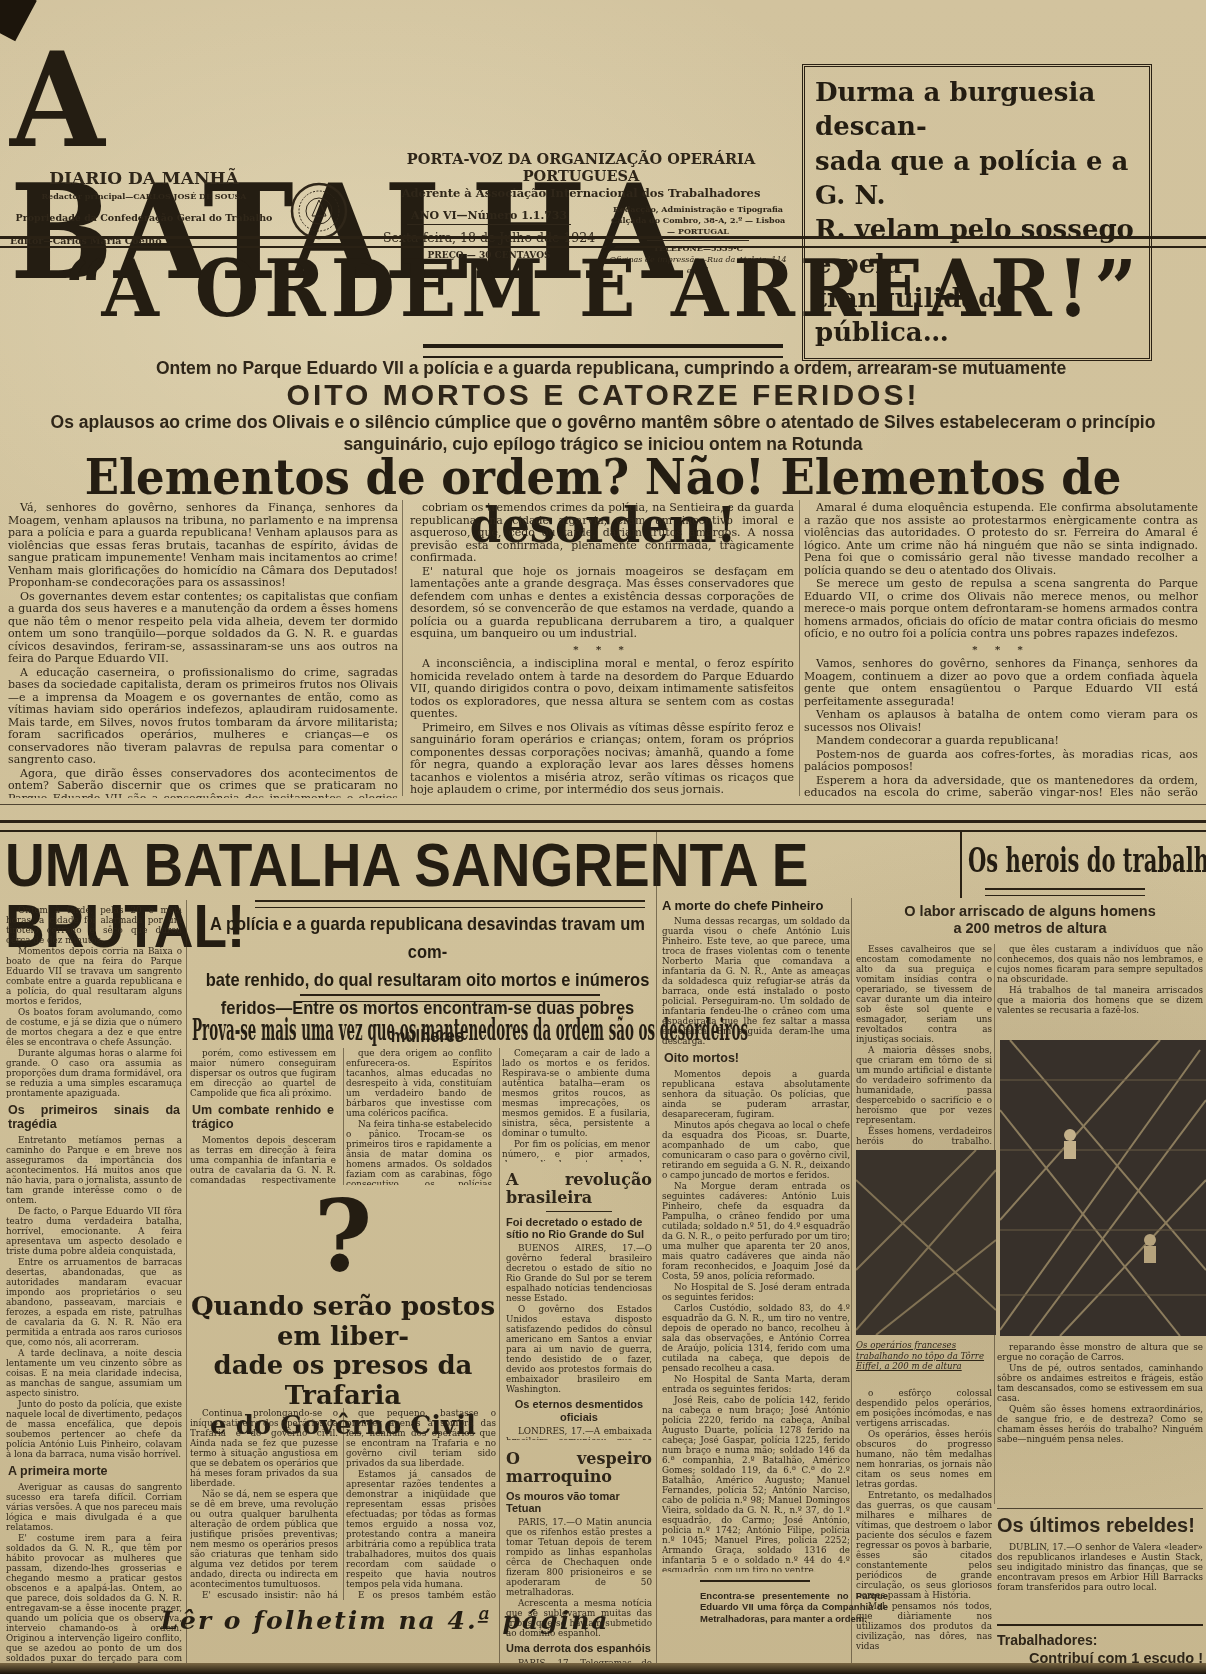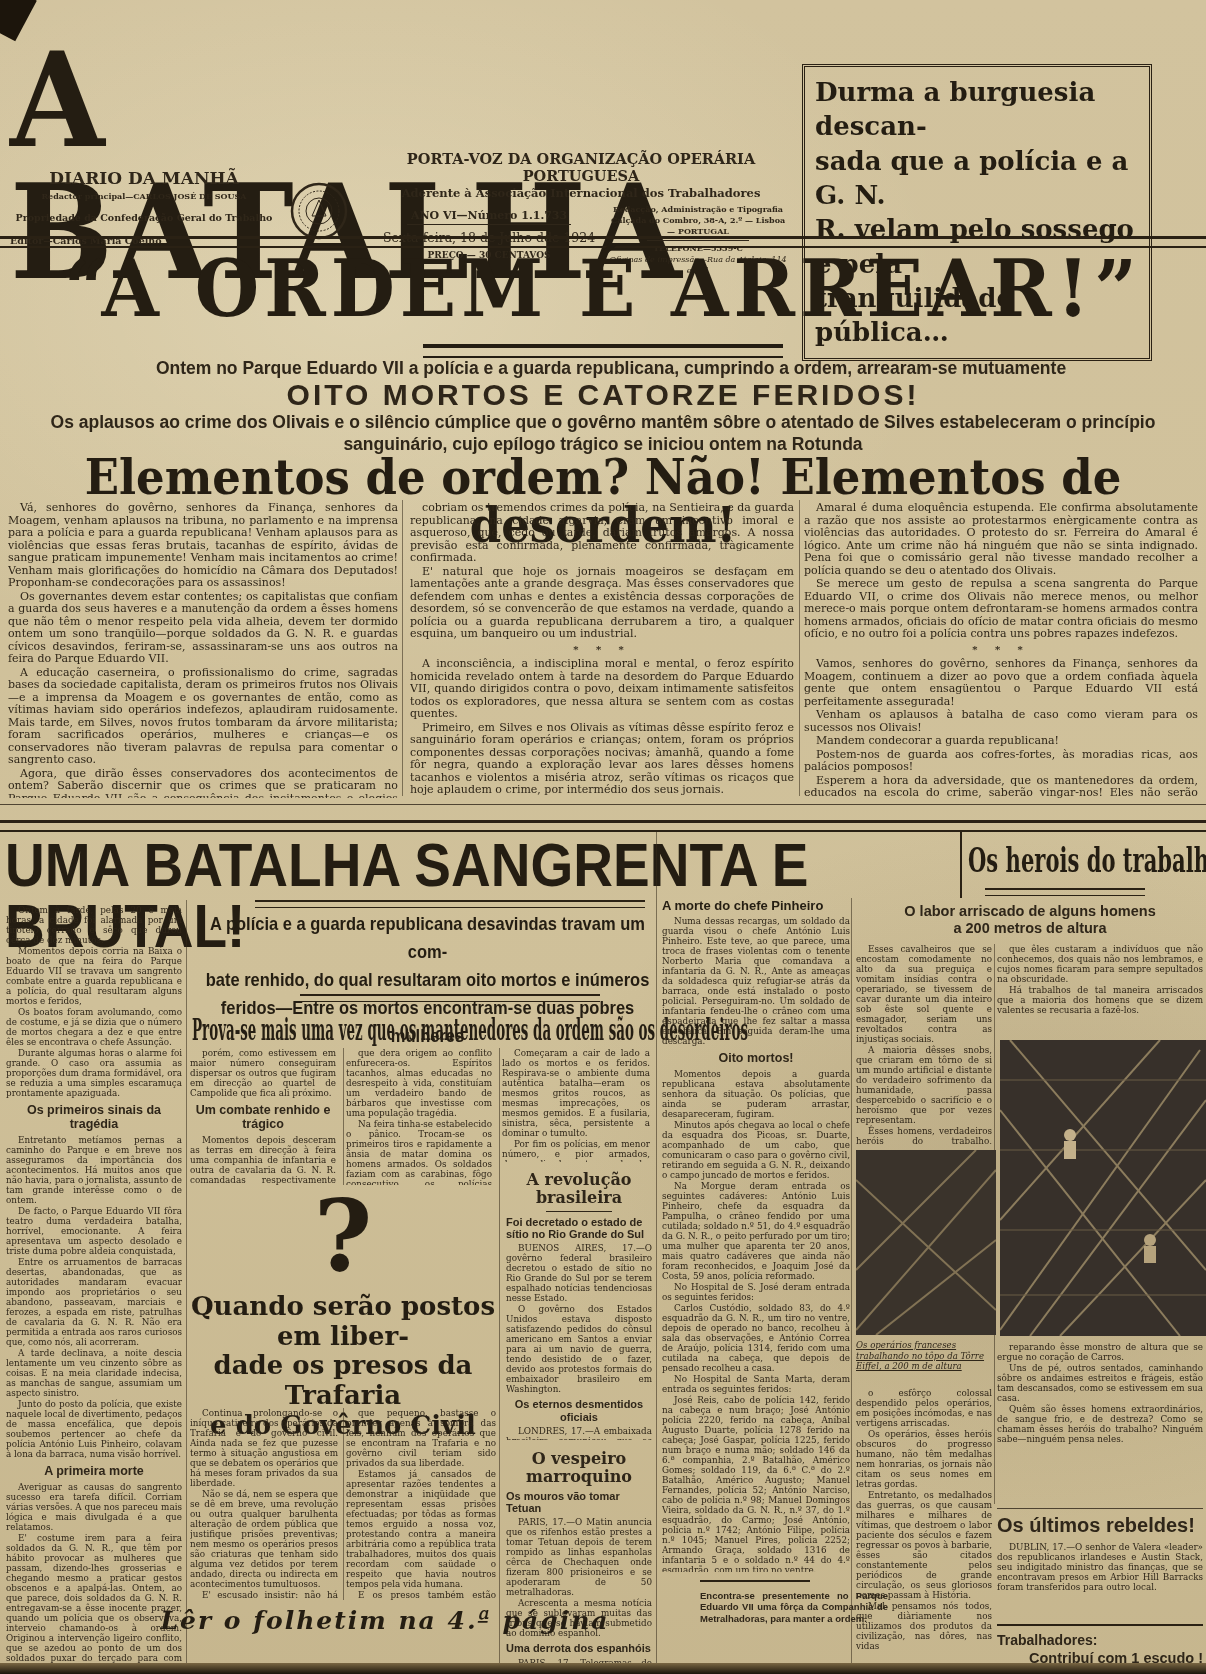--- a/index.html
+++ b/index.html
@@ -11,21 +11,21 @@
       linear-gradient(180deg,#d2c39e 0%,#cfc099 60%,#c6b68e 100%);}
   .abs{position:absolute;}
   .ctr{text-align:center;}
   .sans{font-family:"Liberation Sans",sans-serif;}
   .pre{white-space:pre-line;}
   .news{position:absolute;text-align:justify;overflow:hidden;}
   .news p{margin:0 0 1px 0;text-indent:12px;}
   .f8c{font-size:8.8px;line-height:10px;}
   .f11{font-size:11px;line-height:12.5px;}
   .sep{text-align:center;font-weight:bold;letter-spacing:7px;margin:3px 0 2px;text-indent:0;font-size:10px;}
-  .subhead{font-family:"Liberation Sans",sans-serif;font-weight:bold;text-align:center;
+  .subhead{font-family:"Liberation Sans",sans-serif;font-weight:bold;
     font-size:12.5px;line-height:1.12;margin:5px 2px 4px;text-indent:0;}
   .t-lg{font-family:"DejaVu Serif",serif;font-size:16px;margin:6px 0 4px;}
   .t-md{font-size:11px;text-align:left;margin:4px 0 3px;}
   .t-c{text-align:center;}
   .inline-rule{width:45%;margin:4px auto;border-top:1.5px solid #2f2619;}
   .vr{position:absolute;width:1px;background:rgba(52,42,26,.55);}
   .hr-thin{position:absolute;height:1px;background:rgba(47,38,25,.8);}
   .hr-band{position:absolute;height:7px;border-top:3px solid #2a2114;border-bottom:2px solid #2a2114;}
   .hr-dbl{position:absolute;height:5px;border-top:2.5px solid #2a2114;border-bottom:1.5px solid #2a2114;}
   .nameplate{font-weight:bold;font-size:122px;letter-spacing:1px;line-height:1;
@@ -120,21 +120,21 @@
       <div class="sep">* * *</div>
       <p>A inconsciência, a indisciplina moral e mental, o feroz espírito homicida revelado ontem à tarde na desordem do Parque Eduardo VII, quando dirigidos contra o povo, deixam intimamente satisfeitos todos os exploradores, que nessa altura se sentem com as costas quentes.</p>
       <p>Primeiro, em Silves e nos Olivais as vítimas dêsse espírito feroz e sanguinário foram operários e crianças; ontem, foram os próprios componentes dessas corporações nocivas; àmanhã, quando a fome fôr negra, quando a exploração levar aos lares dêsses homens tacanhos e violentos a miséria atroz, serão vítimas os ricaços que hoje aplaudem o crime, por intermédio dos seus jornais.</p>
       <p>E' que a violência das autoridades é inconsciente e cega.</p>
     </div>
   <div class="news f11" style="left:804px;top:502px;width:394px;height:296px;">
       <p>Amaral é duma eloquência estupenda. Ele confirma absolutamente a razão que nos assiste ao protestarmos enèrgicamente contra as violências das autoridades. O protesto do sr. Ferreira do Amaral é lógico. Ante um crime não há ninguém que não se sinta indignado. Pena foi que o comissário geral não tivesse mandado recolher a polícia quando se deu o atentado dos Olivais.</p>
       <p>Se merece um gesto de repulsa a scena sangrenta do Parque Eduardo VII, o crime dos Olivais não merece menos, ou melhor merece-o mais porque ontem defrontaram-se homens armados contra homens armados, oficiais do ofício de matar contra oficiais do mesmo ofício, e no outro foi a polícia contra uns pobres rapazes indefezos.</p>
       <div class="sep">* * *</div>
       <p>Vamos, senhores do govêrno, senhores da Finança, senhores da Moagem, continuem a dizer ao povo que a ordem confiada àquela gente que ontem ensagüentou o Parque Eduardo VII está perfeitamente assegurada!</p>
-      <p>Venham os aplausos à batalha de caso como vieram para os sucessos nos Olivais!</p>
+      <p>Venham os aplausos à batalha de ontem como vieram para os sucessos nos Olivais!</p>
       <p>Mandem condecorar a guarda republicana!</p>
       <p>Postem-nos de guarda aos cofres-fortes, às moradias ricas, aos palácios pomposos!</p>
       <p>Esperem a hora da adversidade, que os mantenedores da ordem, educados na escola do crime, saberão vingar-nos! Eles não serão sentimentais e piedosos como os revolucionários sinceros. No momento da revolta para que as ladroeiras, as especulações infames, os roubos desenfreados nos impelem, êsses fiéis guardiões da burguesia, serão os primeiros a atraiçoá-la, e, servidos pelo espírito sanguinário que lhes insuflaram, saberão pendurar nos candieiros e fusilar nas esquinas os banqueiros, os moageiros, os negociantes, os ladrões dandescos que hoje, humildes e inconscientemente, defendem.</p>
     </div>
   <div class="vr" style="left:402px;top:500px;height:296px;"></div>
   <div class="vr" style="left:799px;top:500px;height:296px;"></div>
 
   <div class="hr-thin" style="left:0;top:804px;width:1206px;"></div>
   <div class="hr-band" style="left:0;top:820px;width:1206px;"></div>
 
@@ -166,21 +166,21 @@
     </div>
   <div class="vr" style="left:186px;top:900px;height:774px;"></div>
 
   <div class="abs prova-h" style="left:192px;top:1012px;">Prova-se mais uma vez que os mantenedores da ordem são os desordeiros</div>
   <div class="news f8c" style="left:190px;top:1048px;width:146px;height:137px;">
       <p>porém, como estivessem em maior número conseguiram dispersar os outros que fugiram em direcção ao quartel de Campolide que fica ali próximo.</p>
       <div class="subhead ">Um combate renhido e trágico</div>
       <p>Momentos depois desceram as terras em direcção à feira uma companhia de infantaria e outra de cavalaria da G. N. R. comandadas respectivamente pelos tenentes Norberto Muria e Sobral Ribeiro, cujo auxílio havia sido pedido no quartel pelos soldados que tinham fugido. Vinham coléricos e dispostos a jogar as últimas. A morte do soldado</p>
     </div>
   <div class="news f8c" style="left:346px;top:1048px;width:146px;height:137px;">
-      <p>que dera origem ao conflito enfurecera-os. Espíritos tacanhos, almas educadas no desrespeito à vida, constituíam um verdadeiro bando de bárbaros que investisse com uma população tragédia.</p>
+      <p>que dera origem ao conflito enfurecera-os. Espíritos tacanhos, almas educadas no desrespeito à vida, constituíam um verdadeiro bando de bárbaros que investisse com uma coléricos pacífica.</p>
       <p>Na feira tinha-se estabelecido o pânico. Trocam-se os primeiros tiros e rapidamente a ânsia de matar domina os homens armados. Os soldados faziam com as carabinas, fôgo consecutivo, os polícias ripostavam a tiros de pistola. Os civis que se encontravam ainda no Parque mal tiveram tempo de fugir e de se abrigar, sendo alguns deles atingidos.</p>
     </div>
   <div class="news f8c" style="left:502px;top:1048px;width:148px;height:114px;">
       <p>Começaram a cair de lado a lado os mortos e os feridos. Respirava-se o ambiente duma autêntica batalha—eram os mesmos gritos roucos, as mesmas imprecações, os mesmos gemidos. E a fusilaria, sinistra, sêca, persistente a dominar o tumulto.</p>
       <p>Por fim os polícias, em menor número, e pior armados, desmoralizados ante a avalanche da guarda republicana que avançara, debandaram.</p>
     </div>
   <div class="vr" style="left:343px;top:1048px;height:137px;"></div>
   <div class="vr" style="left:499px;top:1048px;height:626px;"></div>
 
   <div class="abs" style="left:190px;top:1186px;width:306px;">

